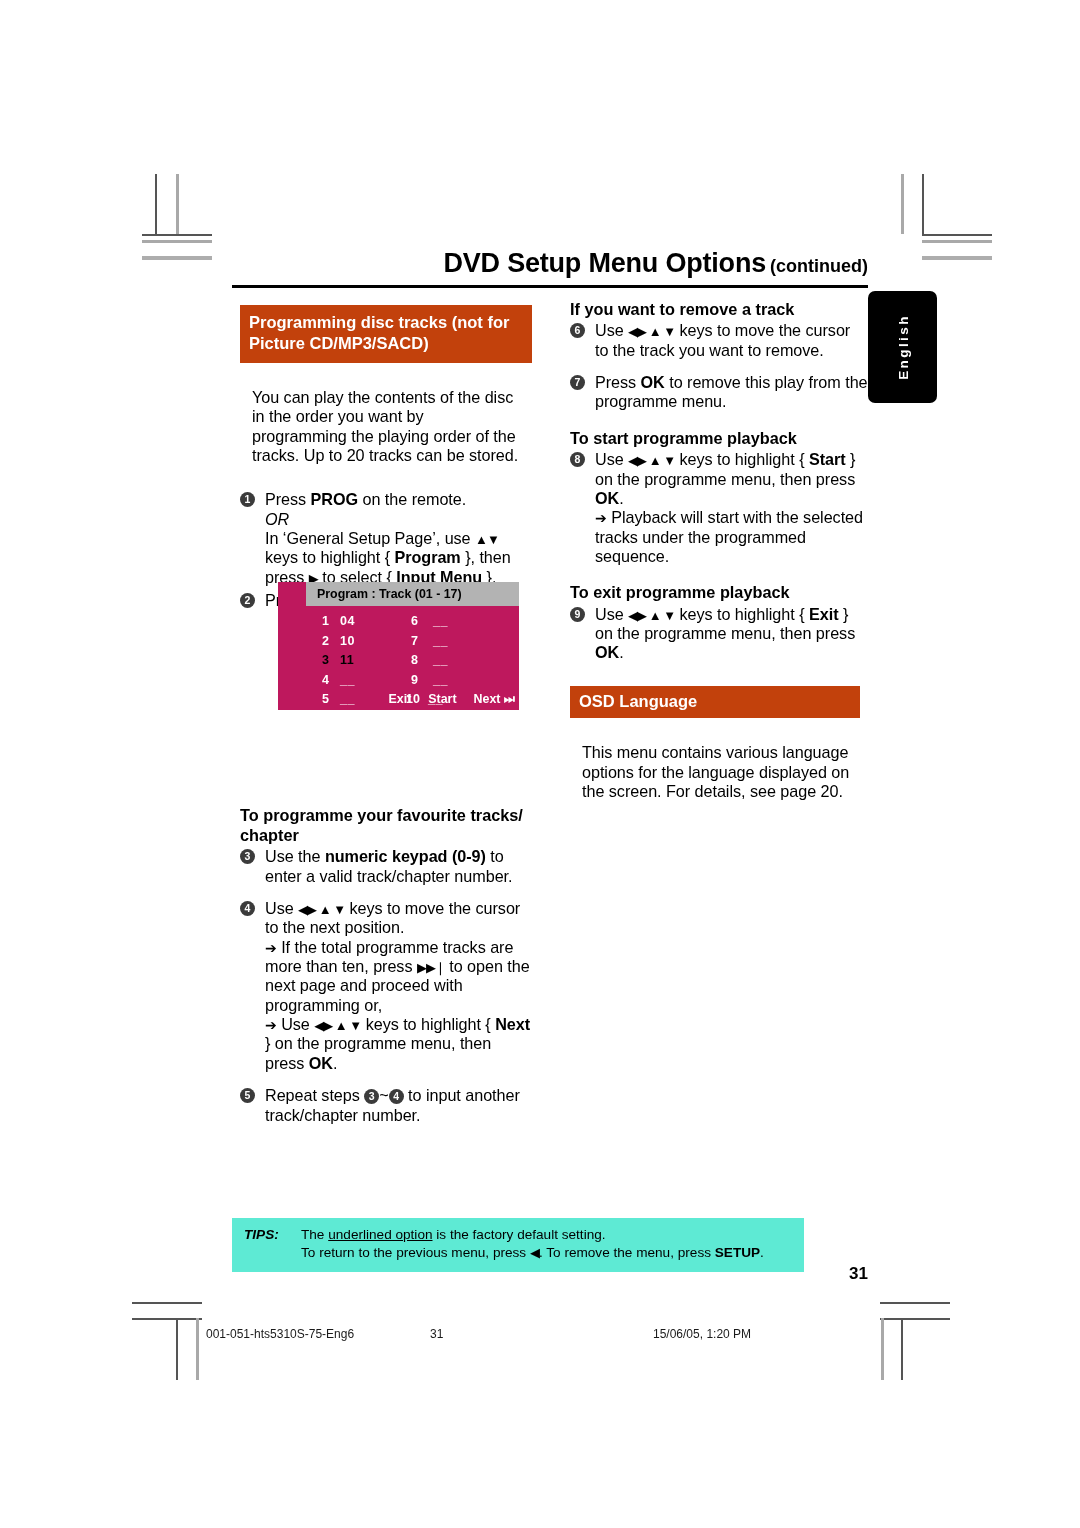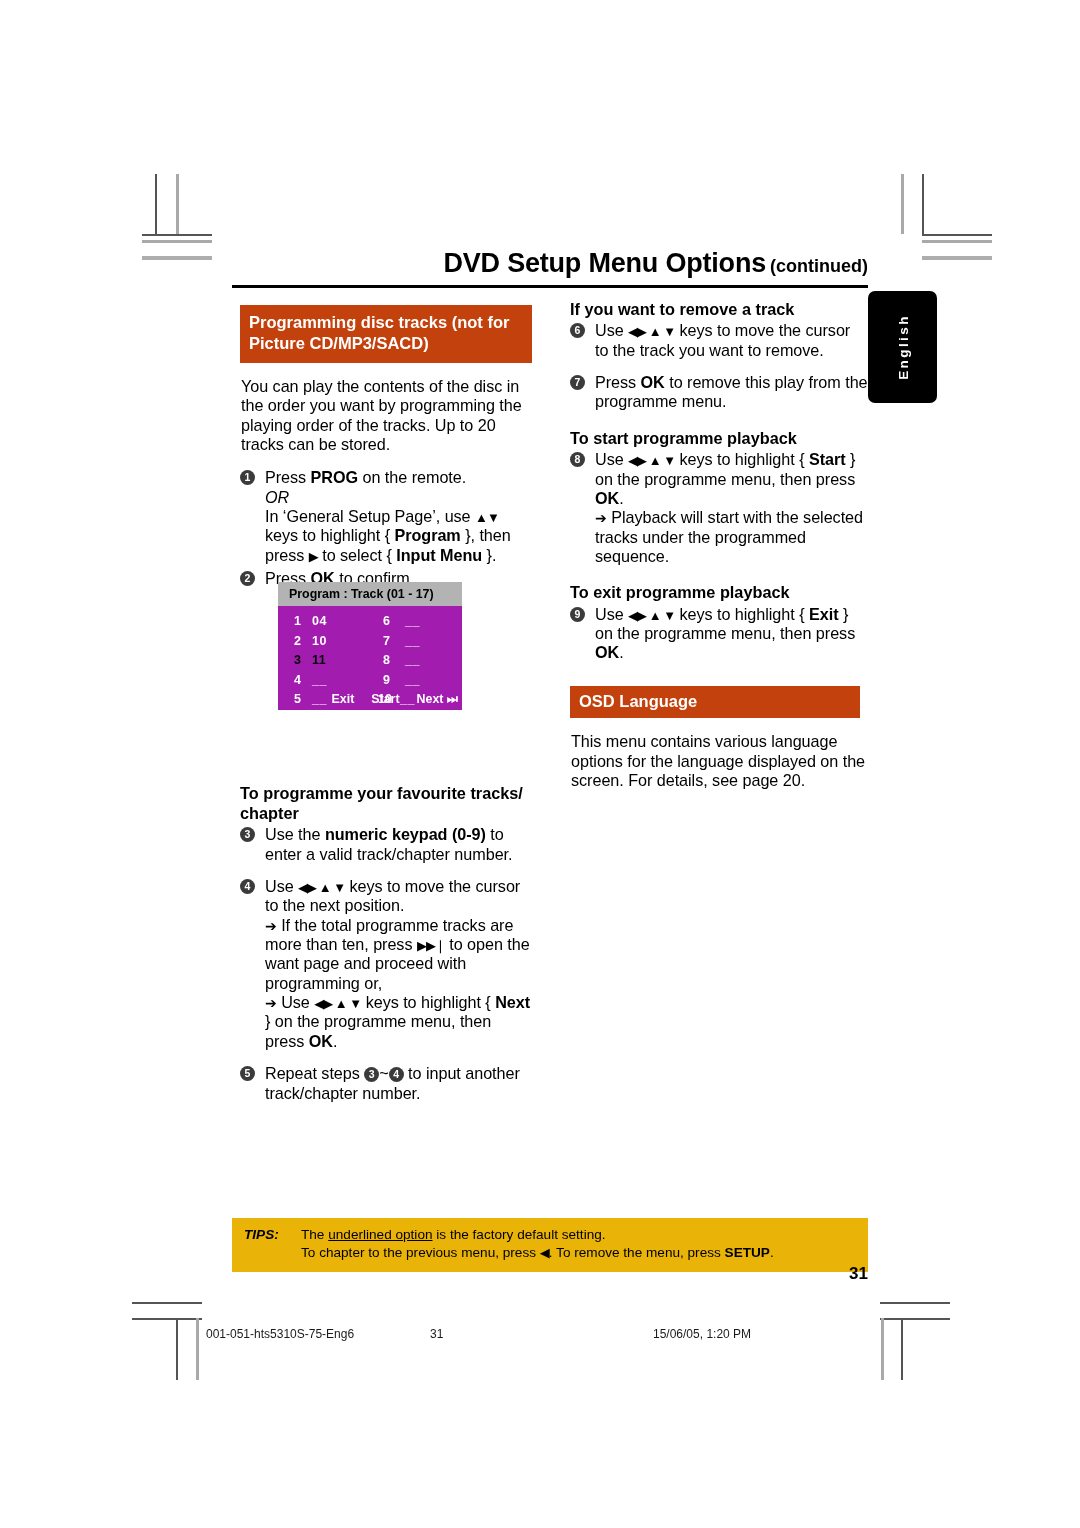--- a/index.html
+++ b/index.html
@@ -121,21 +121,21 @@
     padding: 7px 9px 8px 9px;
     box-sizing: border-box;
   }
   .section-bar.tall { width: 292px; }
   .section-bar.short { width: 290px; padding: 5px 9px 6px 9px; }
 
   
   p.body {
     font-size: 16.2px;
     line-height: 1.195;
-    margin: 1px;
+    margin: 12px;
     letter-spacing: -0.05px;
   }
   .gap-s { height: 13px; }
   .gap-m { height: 17px; }
   .gap-l { height: 23px; }
 
   .subhead {
     font-size: 16.3px;
     font-weight: bold;
     line-height: 1.19;
@@ -180,24 +180,25 @@
   b, .b { font-weight: bold; }
   .it { font-style: italic; }
   .arrow { font-size: 14px; }
   .key { font-size: 13px; letter-spacing: -1px; }
 
   
   #program-box {
     position: absolute;
     left: 278px;
     top: 582px;
-    width: 184px;
-    background: #a21caf;
+    width: 213px;
+    background: #be185d;
     font-size: 12.5px;
     color: #ffffff;
+    padding-left: 28px;
   }
   #program-box .pb-title {
     background: #b3b3b3;
     color: #000;
     font-weight: bold;
     font-size: 12.4px;
     padding: 5px 10px 5px 11px;
   }
   #program-box .pb-body {
     padding: 7px 8px 2px 8px;
@@ -229,22 +230,22 @@
     font-size: 12.4px;
     white-space: nowrap;
   }
   #program-box .pb-footer span { margin-left: 17px; }
 
   
   #tips {
     position: absolute;
     left: 232px;
     top: 1218px;
-    width: 636px;
-    background: #eab308;
+    width: 572px;
+    background: #5eead4;
     box-sizing: border-box;
     padding: 8px 10px 9px 10px;
     font-size: 13.6px;
     line-height: 1.36;
   }
   #tips .label {
     position: absolute;
     left: 12px;
     top: 8px;
     font-weight: bold;
@@ -342,21 +343,21 @@
   <div class="step" style="margin-top:2px;">
     <span class="num">3</span>
     <span>Use the </span><b>numeric keypad (0-9)</b><span> to enter a valid track/chapter number.</span>
   </div>
 
   <div class="gap-s"></div>
 
   <div class="step">
     <span class="num">4</span>
     <span>Use </span><span class="key">◀▶ ▲ ▼</span><span> keys to move the cursor to the next position.</span><br>
-    <span class="arrow">➔</span><span> If the total programme tracks are more than ten, press </span><span class="key">▶▶❘</span><span> to open the want page and proceed with programming or,</span><br>
+    <span class="arrow">➔</span><span> If the total programme tracks are more than ten, press </span><span class="key">▶▶❘</span><span> to open the next page and proceed with programming or,</span><br>
     <span class="arrow">➔</span><span> Use </span><span class="key">◀▶ ▲ ▼</span><span> keys to highlight { </span><b>Next</b><span> } on the programme menu, then press </span><b>OK</b><span>.</span>
   </div>
 
   <div class="gap-s"></div>
 
   <div class="step">
     <span class="num">5</span>
     <span>Repeat steps </span><span class="inum">3</span><span>~</span><span class="inum">4</span><span> to input another track/chapter number.</span>
   </div>
 
@@ -454,21 +455,21 @@
 
 </div>
 
 <div id="tips">
   <span class="label">TIPS:</span>
   <div class="tip-lines">
     <div>
       <span>The </span><span class="u">underlined option</span><span> is the factory default setting.</span>
     </div>
     <div>
-      <span>To chapter to the previous menu, press </span><span class="key">◀</span><span>. To remove the menu, press </span><b>SETUP</b><span>.</span>
+      <span>To return to the previous menu, press </span><span class="key">◀</span><span>. To remove the menu, press </span><b>SETUP</b><span>.</span>
     </div>
   </div>
 </div>
 
 <div id="page-number">31</div>
 
 <div id="print-footer">
   <span class="pf-file">001-051-hts5310S-75-Eng6</span>
   <span class="pf-page">31</span>
   <span class="pf-date">15/06/05, 1:20 PM</span>

